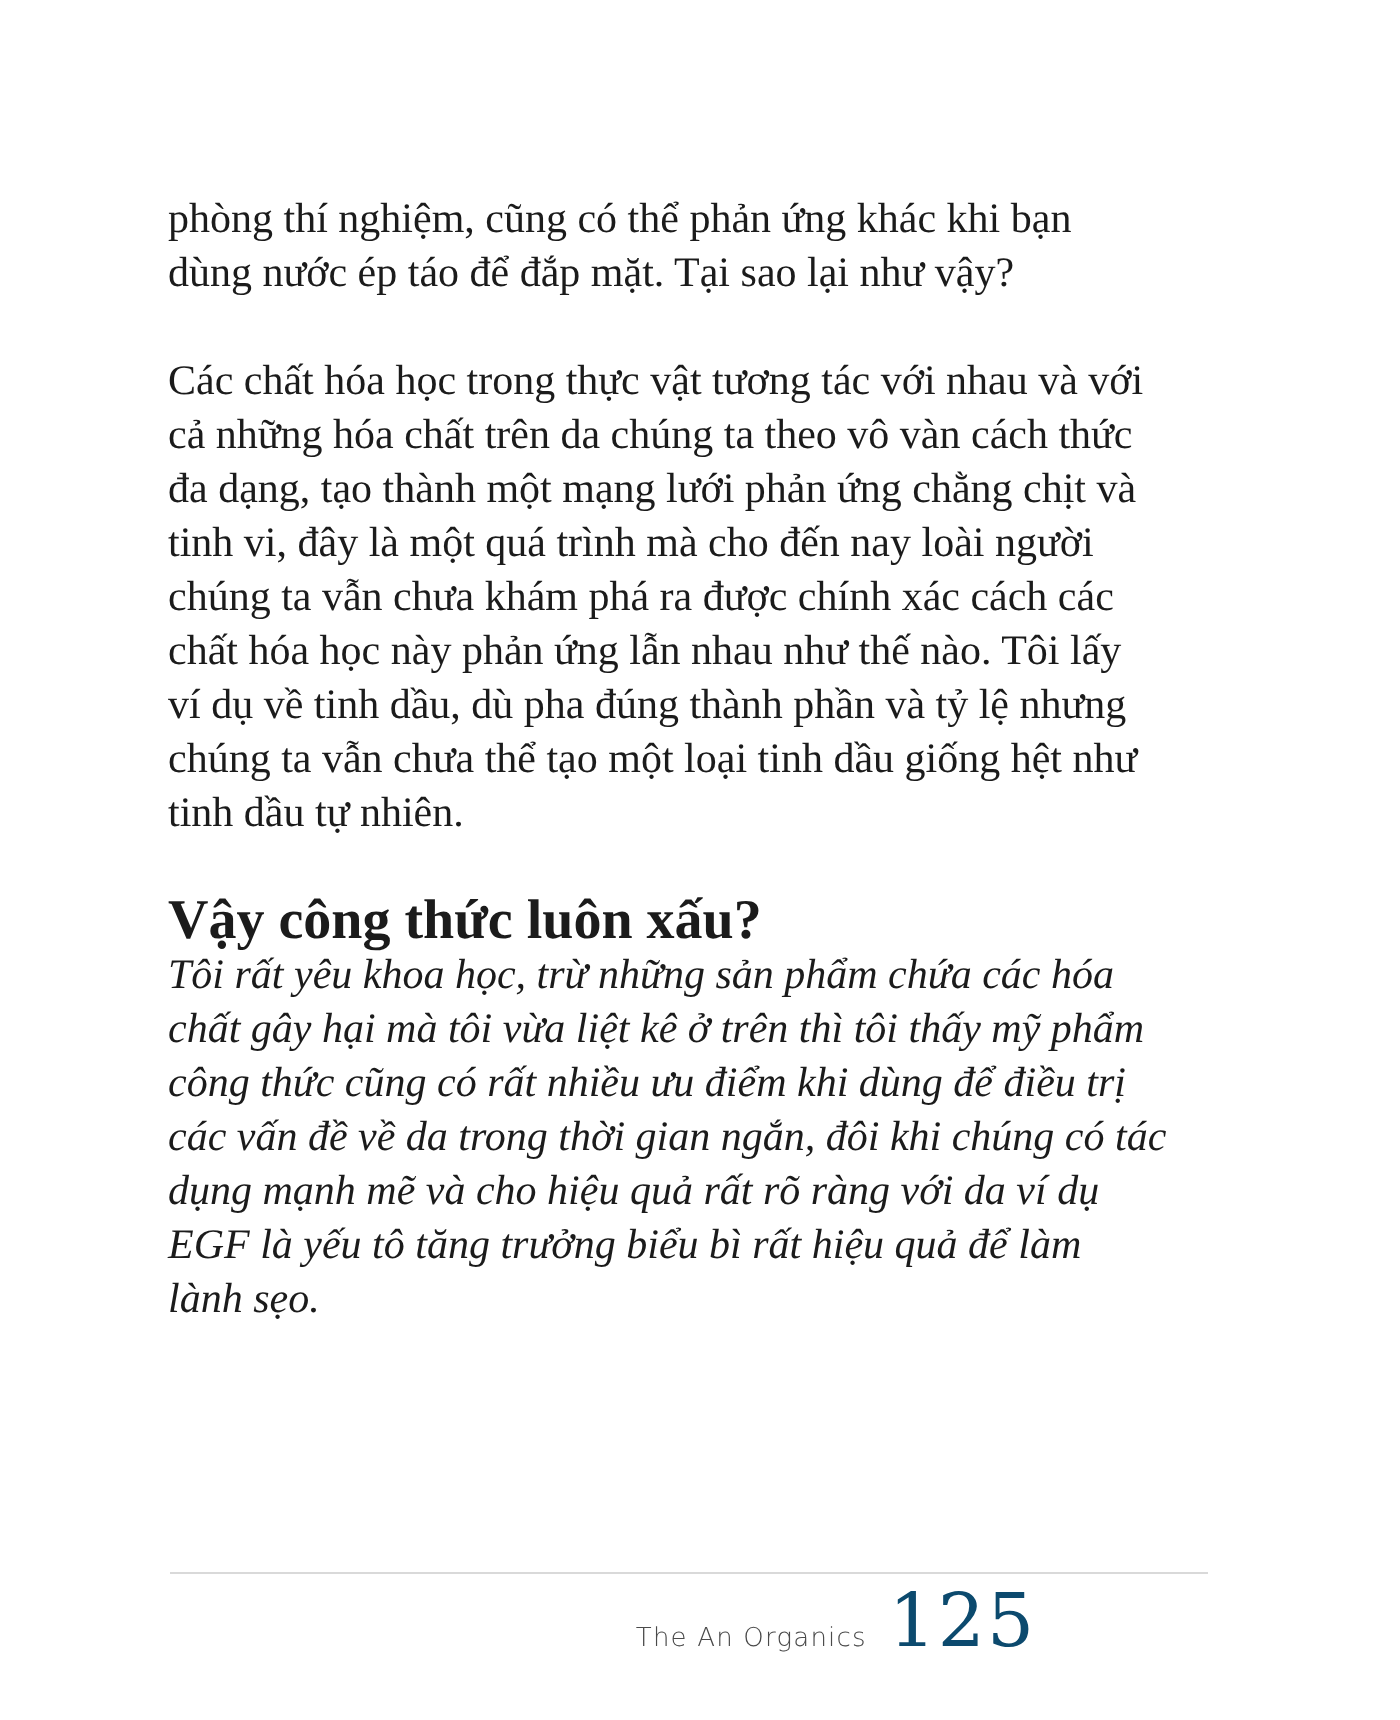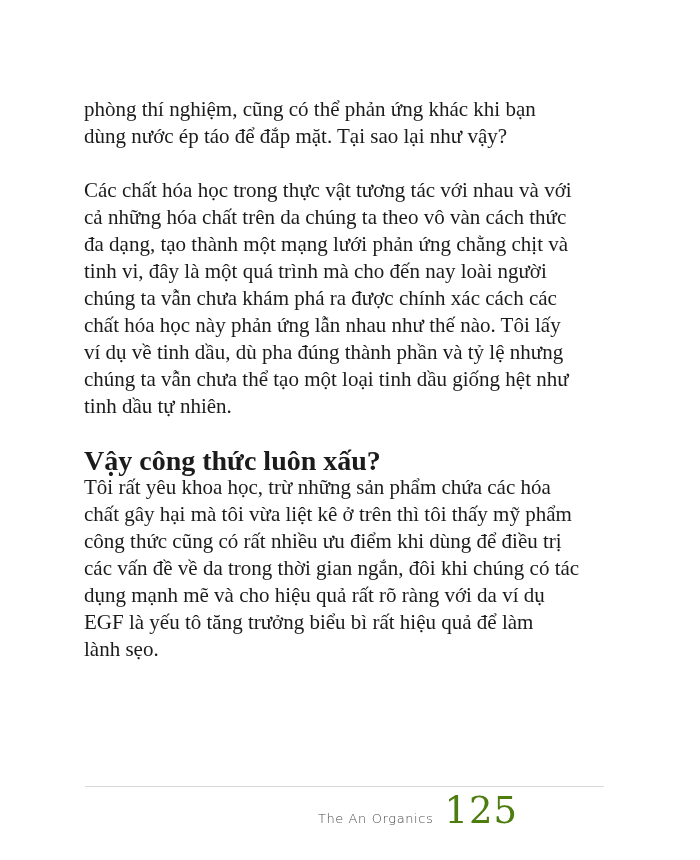--- a/index.html
+++ b/index.html
@@ -31,20 +31,21 @@
   }
   .section-heading {
     margin: 0;
     font-size: 28px;
     line-height: 27px;
     font-weight: bold;
     white-space: pre;
   }
   .para.after-heading {
     margin-top: 0;
+    font-style: italic;
   }
   .footer-divider {
     position: absolute;
     left: 85px;
     top: 786px;
     width: 531px;
     height: 1px;
     background: #d9d9d9;
   }
   .footer-row {
@@ -62,21 +63,21 @@
     font-size: 13px;
     letter-spacing: 0.6px;
     color: #4a4a4a;
   }
   .footer-page-number {
     font-family: "DejaVu Serif", "Liberation Serif", serif;
     font-weight: 300;
     font-size: 37px;
     line-height: 37px;
     letter-spacing: 1px;
-    color: #4d7c0f;
+    color: #0c4a6e;
   }
 </style>
 </head>
 <body>
 
 <div class="page">
 
   <div class="text-block">
     <p class="para">phòng thí nghiệm, cũng có thể phản ứng khác khi bạn
 dùng nước ép táo để đắp mặt. Tại sao lại như vậy?</p>

